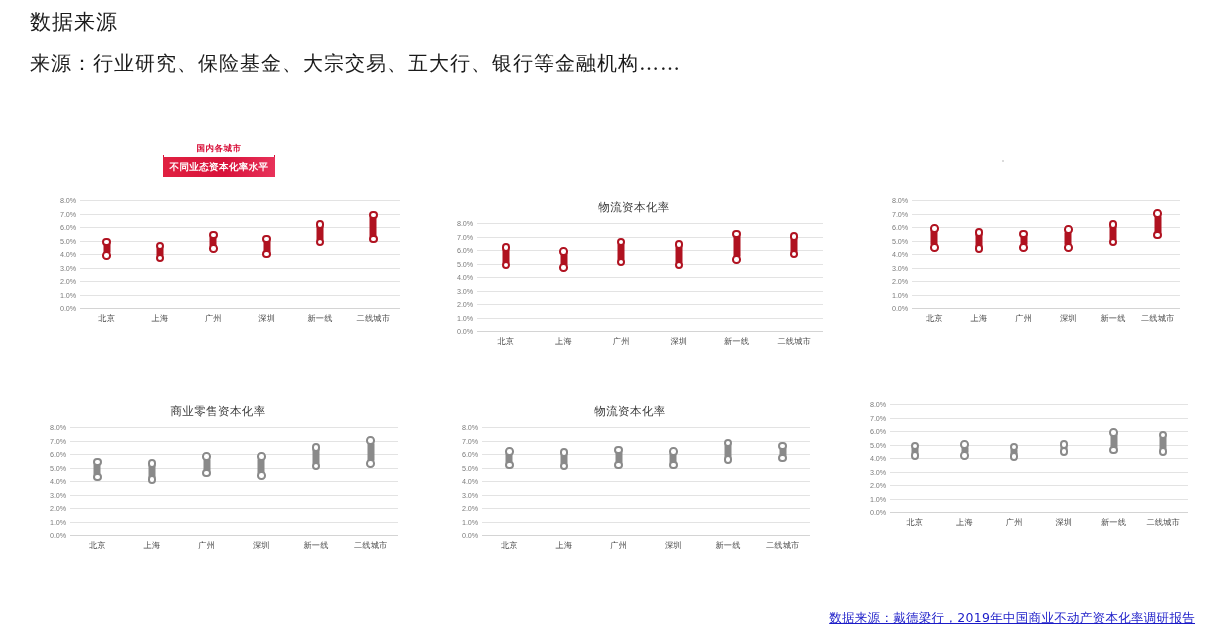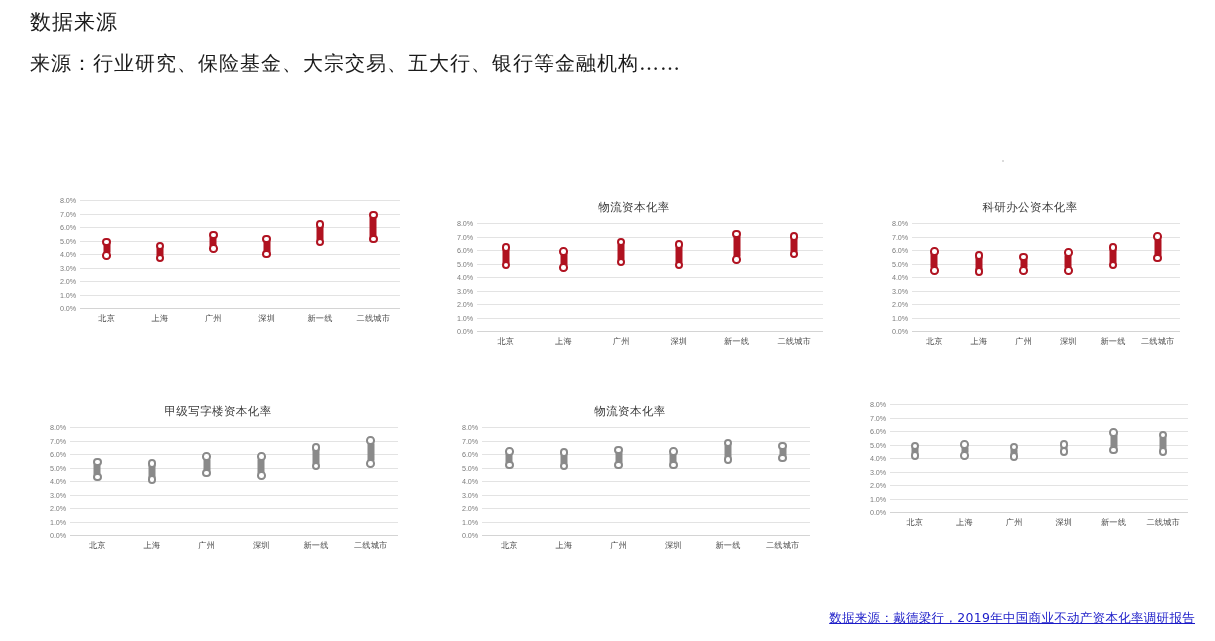--- a/index.html
+++ b/index.html
@@ -178,20 +178,27 @@
   }
 </style>
 </head>
 <body>
 
 <div class="slide">
 
   <div class="page-title">数据来源</div>
   <div class="page-subtitle">来源：行业研究、保险基金、大宗交易、五大行、银行等金融机构……</div>
 
+  <div class="badge">
+    <div class="badge-frame"></div>
+    <div class="badge-top-label">
+      <span>国内各城市</span>
+    </div>
+    <div class="badge-bar">不同业态资本化率水平</div>
+  </div>
 
   <div class="charts" id="charts-root">
       <div class="chart" style="left: 48px; top: 8px; width: 352px;">
         <div class="plot-wrap">
           <div class="plot-area" style="height: 108px;">
             <div class="gridline" style="top: 0px; background: rgb(227, 227, 227);"></div>
             <div class="ytick" style="top: 0px; color: rgb(124, 124, 124);">8.0%</div>
             <div class="gridline" style="top: 13.5px; background: rgb(227, 227, 227);"></div>
             <div class="ytick" style="top: 13.5px; color: rgb(124, 124, 124);">7.0%</div>
             <div class="gridline" style="top: 27px; background: rgb(227, 227, 227);"></div>
@@ -306,21 +313,20 @@
         <div class="xlabels">
           <div class="xlabel" style="left: 8.33333%;">北京</div>
           <div class="xlabel" style="left: 25%;">上海</div>
           <div class="xlabel" style="left: 41.6667%;">广州</div>
           <div class="xlabel" style="left: 58.3333%;">深圳</div>
           <div class="xlabel" style="left: 75%;">新一线</div>
           <div class="xlabel" style="left: 91.6667%;">二线城市</div>
         </div>
       </div>
       <div class="chart" style="left: 880px; top: 8px; width: 300px;">
-        <div class="chart-title">科研办公资本化率</div>
         <div class="plot-wrap">
           <div class="plot-area" style="height: 108px;">
             <div class="gridline" style="top: 0px; background: rgb(227, 227, 227);"></div>
             <div class="ytick" style="top: 0px; color: rgb(124, 124, 124);">8.0%</div>
             <div class="gridline" style="top: 13.5px; background: rgb(227, 227, 227);"></div>
             <div class="ytick" style="top: 13.5px; color: rgb(124, 124, 124);">7.0%</div>
             <div class="gridline" style="top: 27px; background: rgb(227, 227, 227);"></div>
             <div class="ytick" style="top: 27px; color: rgb(124, 124, 124);">6.0%</div>
             <div class="gridline" style="top: 40.5px; background: rgb(227, 227, 227);"></div>
             <div class="ytick" style="top: 40.5px; color: rgb(124, 124, 124);">5.0%</div>
@@ -369,21 +375,21 @@
         <div class="xlabels">
           <div class="xlabel" style="left: 8.33333%;">北京</div>
           <div class="xlabel" style="left: 25%;">上海</div>
           <div class="xlabel" style="left: 41.6667%;">广州</div>
           <div class="xlabel" style="left: 58.3333%;">深圳</div>
           <div class="xlabel" style="left: 75%;">新一线</div>
           <div class="xlabel" style="left: 91.6667%;">二线城市</div>
         </div>
       </div>
       <div class="chart" style="left: 38px; top: 212px; width: 360px;">
-        <div class="chart-title">甲级写字楼资本化率</div>
+        <div class="chart-title">商业零售资本化率</div>
         <div class="plot-wrap">
           <div class="plot-area" style="height: 108px;">
             <div class="gridline" style="top: 0px; background: rgb(227, 227, 227);"></div>
             <div class="ytick" style="top: 0px; color: rgb(124, 124, 124);">8.0%</div>
             <div class="gridline" style="top: 13.5px; background: rgb(227, 227, 227);"></div>
             <div class="ytick" style="top: 13.5px; color: rgb(124, 124, 124);">7.0%</div>
             <div class="gridline" style="top: 27px; background: rgb(227, 227, 227);"></div>
             <div class="ytick" style="top: 27px; color: rgb(124, 124, 124);">6.0%</div>
             <div class="gridline" style="top: 40.5px; background: rgb(227, 227, 227);"></div>
             <div class="ytick" style="top: 40.5px; color: rgb(124, 124, 124);">5.0%</div>

